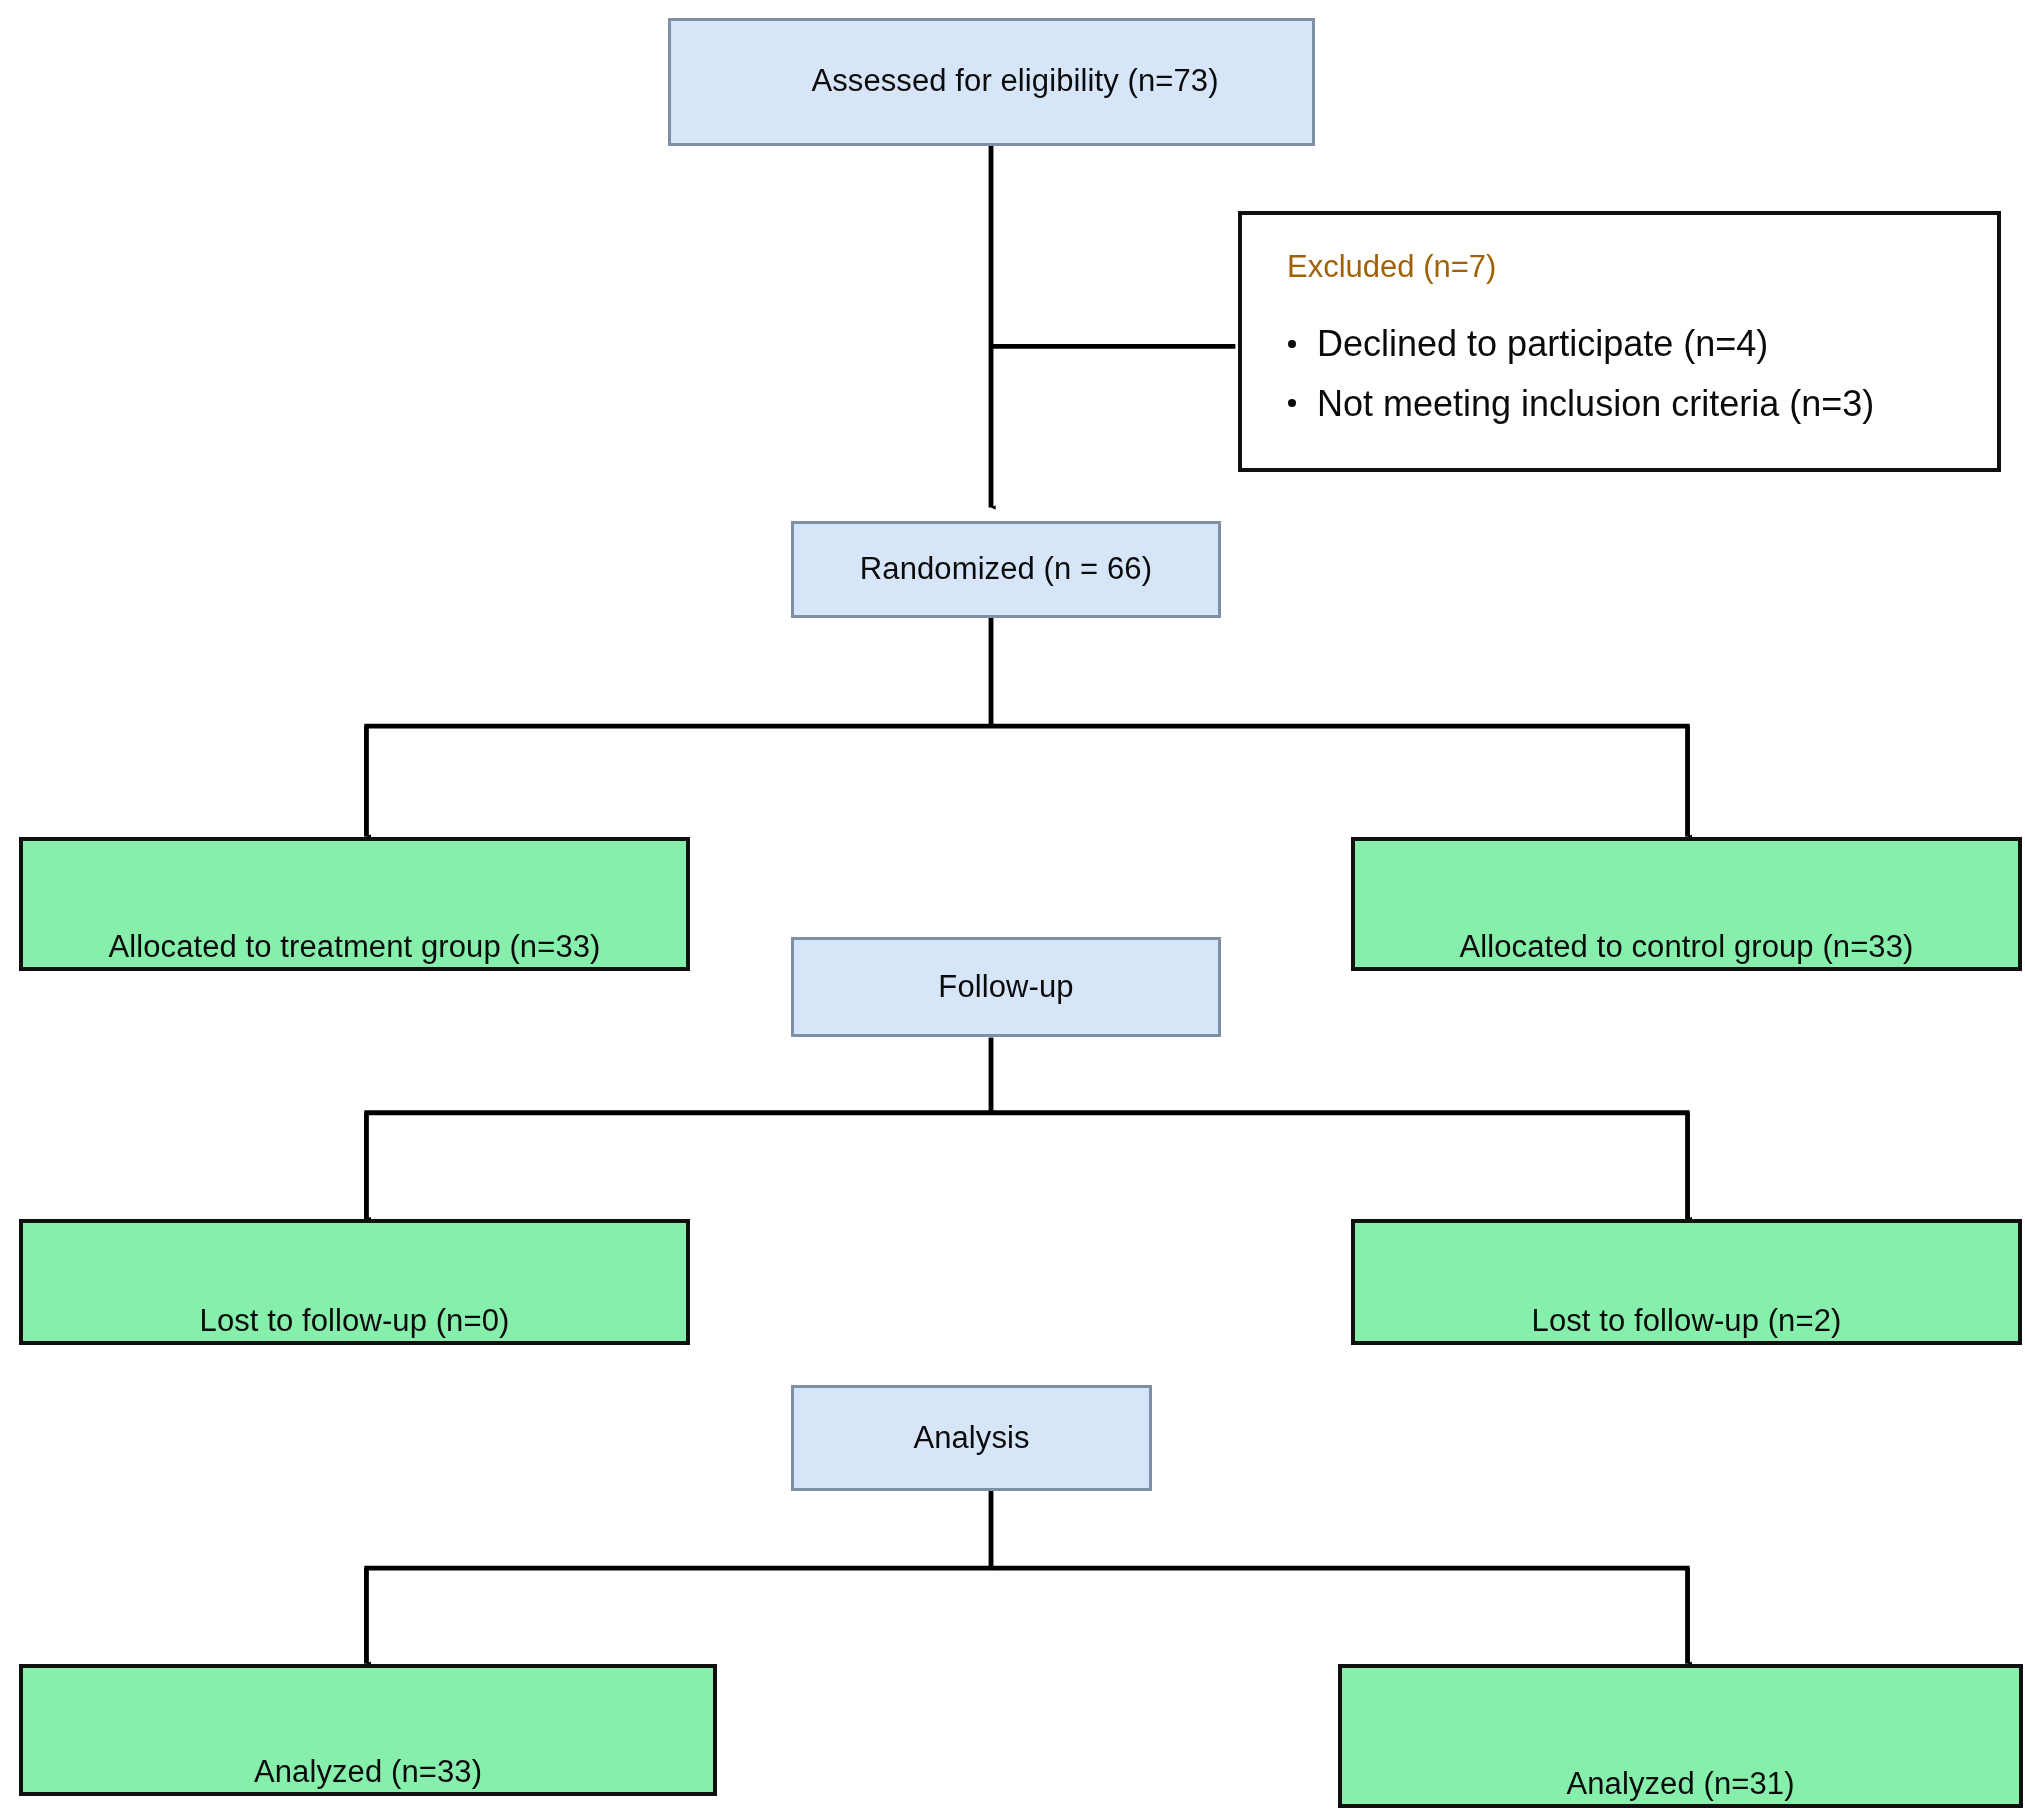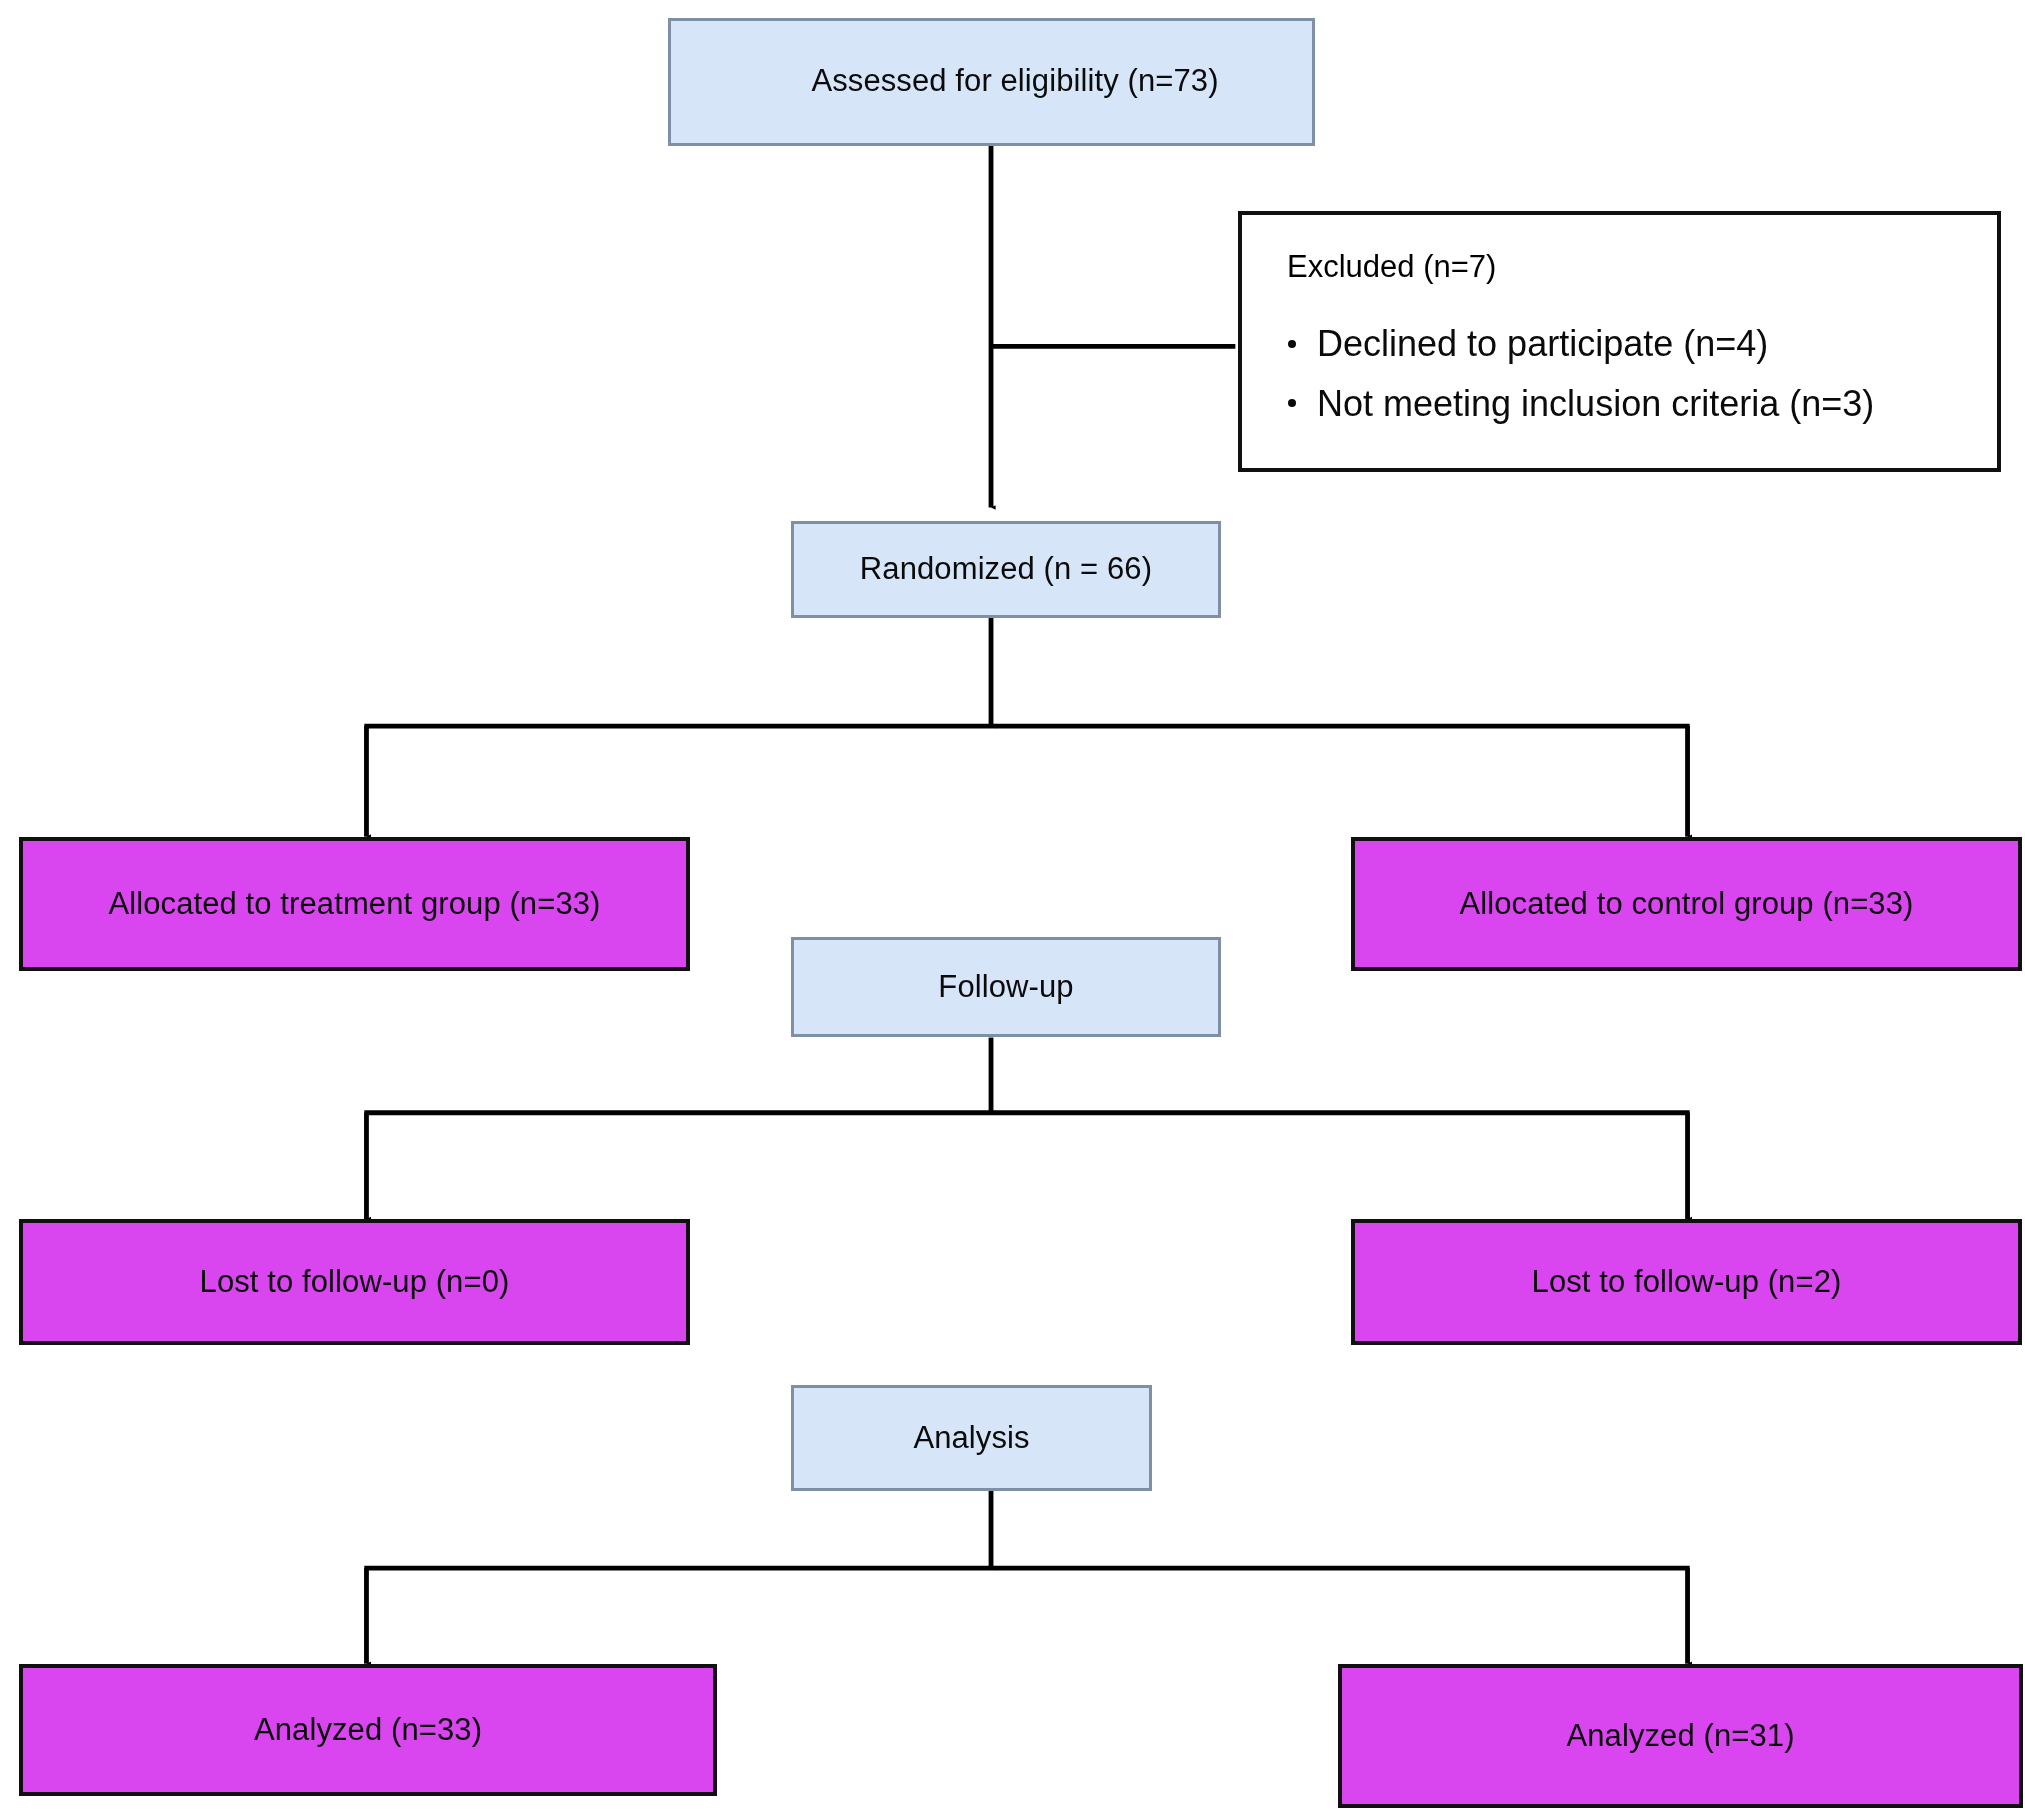--- a/index.html
+++ b/index.html
@@ -46,35 +46,36 @@
   }
 
   
   .stage-box {
     background: #d7e5f9;
     border: 3.8px solid #7f8fa6;
   }
 
   
   .plain-box {
-    background: #d946ef;
+    background: #86efac;
     border: 4.8px solid #101010;
+    align-items: flex-end;
   }
 
   
   .excluded-box {
     background: #ffffff;
     border: 4.8px solid #101010;
     display: block;
     text-align: left;
     padding: 33px 0 0 45px;
   }
   .excluded-title {
     font-size: 31px;
-    color: #000000;
+    color: #a16207;
     line-height: 1.2;
     margin: 0 0 35px 0;
     white-space: nowrap;
   }
   .excluded-list {
     list-style: none;
     margin: 0;
     padding: 0 0 0 30px;
   }
   .excluded-list li {

